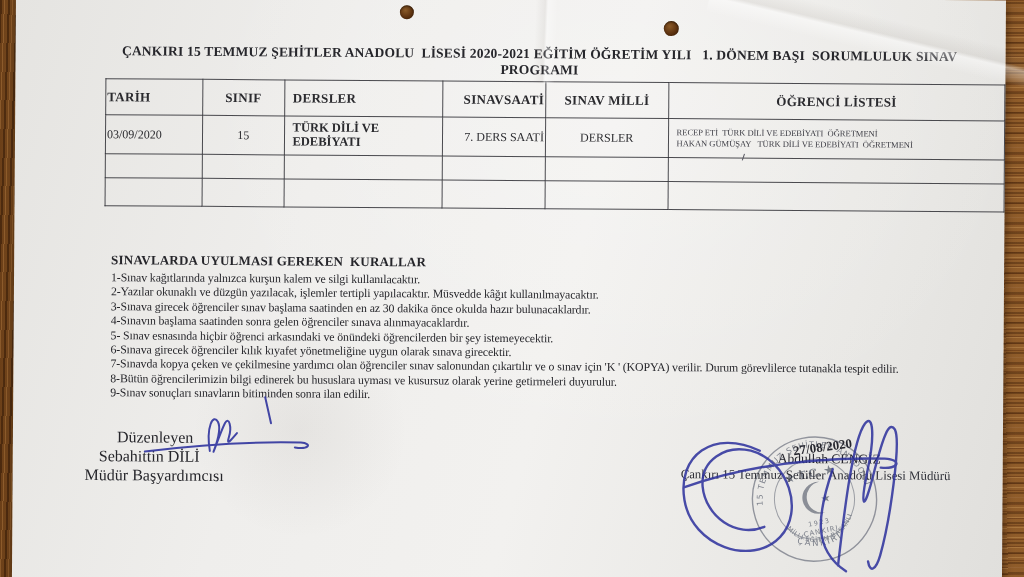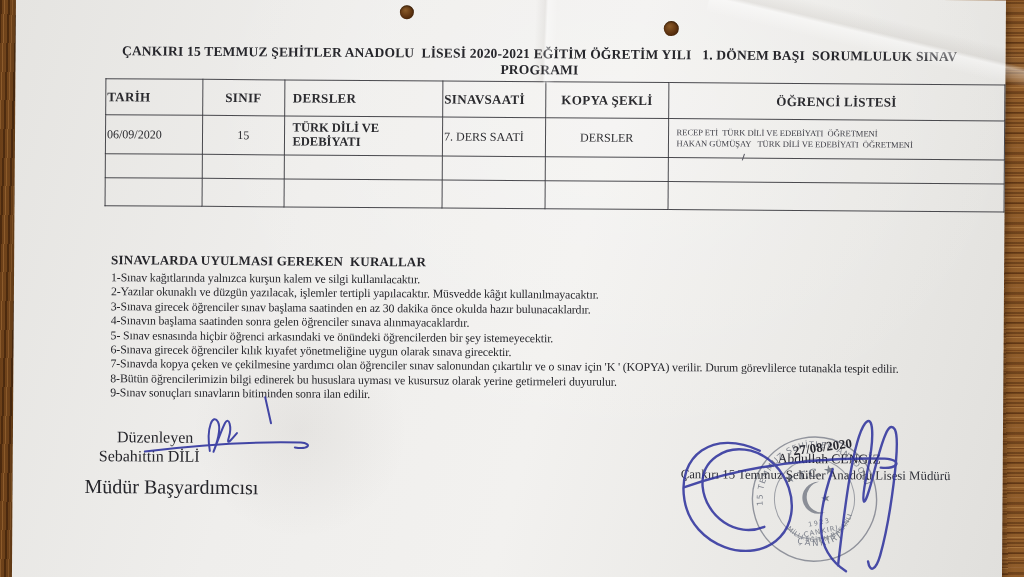--- a/index.html
+++ b/index.html
@@ -55,39 +55,39 @@
     position:absolute;left:90px;top:84px;border-collapse:collapse;table-layout:fixed;
     color:#2a2a2e;
   }
   table.exam-table td, table.exam-table th{
     border:1px solid rgba(45,45,50,0.85);vertical-align:middle;overflow:hidden;
   }
   th.h{font-size:13px;font-weight:bold;letter-spacing:0.3px;height:33px;}
   .c-tarih{width:94px;text-align:left;}
   .c-sinif{width:79px;text-align:center;margin-left:14px;}
   .c-ders{width:149px;text-align:left;padding-left:8px;}
-  .c-saat{width:100px;text-align:left;border-radius:9px;}
+  .c-saat{width:100px;text-align:right;border-radius:9px;}
   .c-sekil{width:120px;text-align:center;}
   .c-liste{width:328px;text-align:center;}
   tr.r1 td{height:36px;font-size:12px;}
   tr.r1 td.c-ders{font-weight:bold;font-size:12.5px;line-height:1.1;}
   tr.r1 td.c-liste{font-size:8.5px;text-align:left;padding-left:8px;line-height:1.35;color:#3a3a42;}
   tr.r1 td.c-liste .tline{white-space:pre-wrap;}
   tr.r2 td{height:21px;}
   tr.r3 td{height:25px;}
   .stray-mark{position:absolute;left:728px;top:155px;width:1px;height:7px;background:#55555e;transform:rotate(18deg);z-index:5;}
 
   .rules{position:absolute;left:97px;top:258px;right:20px;color:#26262b;z-index:5;}
   .rules-heading{font-size:13px;font-weight:bold;letter-spacing:0.2px;white-space:pre-wrap;margin-bottom:2px;}
   .rule-item{font-size:11.8px;line-height:14.4px;letter-spacing:-0.1px;white-space:nowrap;}
 
   .sig-left{position:absolute;left:72px;top:434px;color:#26262b;z-index:5;}
   .sig-left .l1{font-size:16px;margin-left:32px;}
   .sig-left .l2{font-size:16px;margin-left:14px;margin-top:1px;}
-  .sig-left .l3{font-size:20px;margin-top:10px;}
+  .sig-left .l3{font-size:16px;margin-top:1px;}
 
   .sig-right{position:absolute;left:640px;top:438px;width:350px;color:#2f3038;z-index:6;}
   .sig-right .date{font-size:13px;font-weight:bold;margin-left:140px;transform:rotate(-8deg);width:90px;color:#26262e;}
   .sig-right .name{font-size:13.5px;margin-left:125px;margin-top:-2px;color:#26262e;}
   .sig-right .title{font-size:12.8px;margin-left:28px;margin-top:1px;white-space:nowrap;}
 
   .stamp-svg{position:absolute;left:724px;top:422px;z-index:5;transform:rotate(-12deg);opacity:0.78;}
   .ink-svg{position:absolute;left:0;top:0;z-index:7;pointer-events:none;}
 </style>
 </head>
@@ -103,25 +103,25 @@
 
   <div class="doc-title">ÇANKIRI 15 TEMMUZ ŞEHİTLER ANADOLU  LİSESİ 2020-2021 EĞİTİM ÖĞRETİM YILI   1. DÖNEM BAŞI  SORUMLULUK SINAV   PROGRAMI</div>
 
   <table class="exam-table">
     <tbody>
         <tr>
       <th class="h c-tarih">TARİH</th>
       <th class="h c-sinif">SINIF</th>
       <th class="h c-ders">DERSLER</th>
       <th class="h c-saat">SINAVSAATİ</th>
-      <th class="h c-sekil">KOPYA ŞEKLİ</th>
+      <th class="h c-sekil">SINAV MİLLİ</th>
       <th class="h c-liste">ÖĞRENCİ LİSTESİ</th>
     </tr>
     <tr class="r1">
-      <td class="c-tarih">06/09/2020</td>
+      <td class="c-tarih">03/09/2020</td>
       <td class="c-sinif">15</td>
       <td class="c-ders">TÜRK DİLİ VE EDEBİYATI</td>
       <td class="c-saat">7. DERS SAATİ</td>
       <td class="c-sekil">DERSLER</td>
       <td class="c-liste">
         <div class="tline">RECEP ETİ  TÜRK DİLİ VE EDEBİYATI  ÖĞRETMENİ</div>
         <div class="tline">HAKAN GÜMÜŞAY   TÜRK DİLİ VE EDEBİYATI  ÖĞRETMENİ</div>
       </td>
     </tr>
     <tr class="r2">

